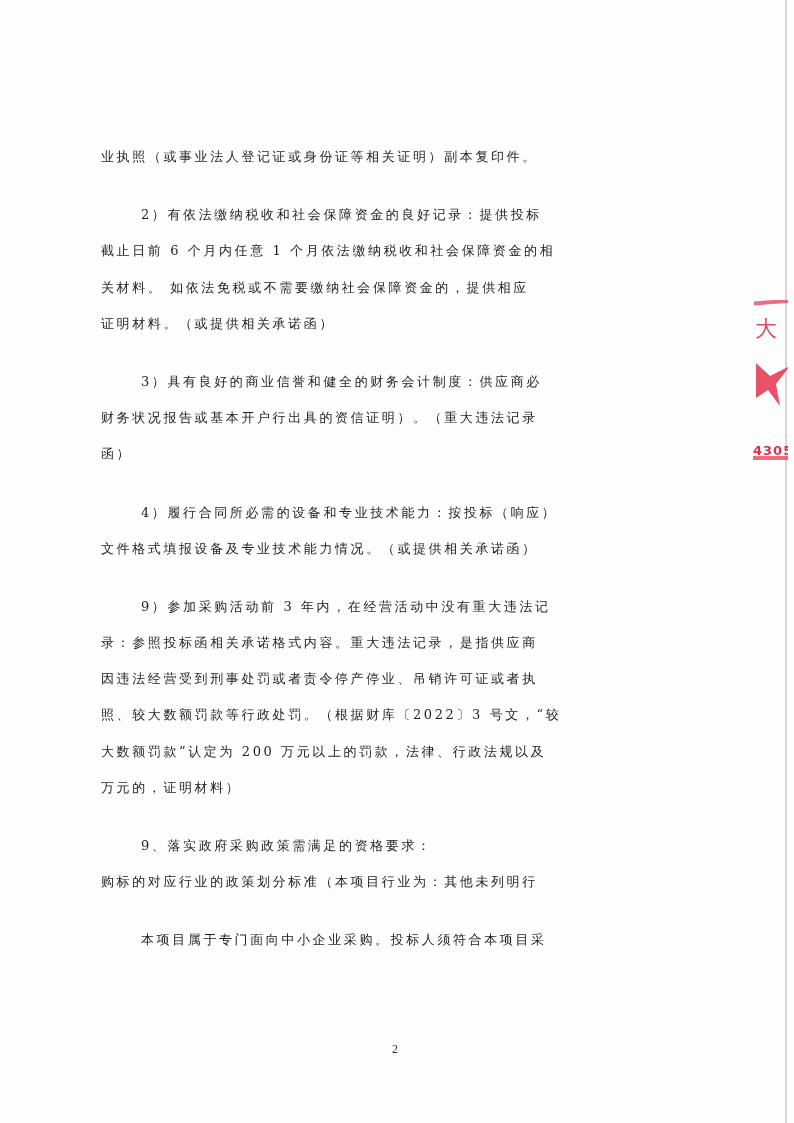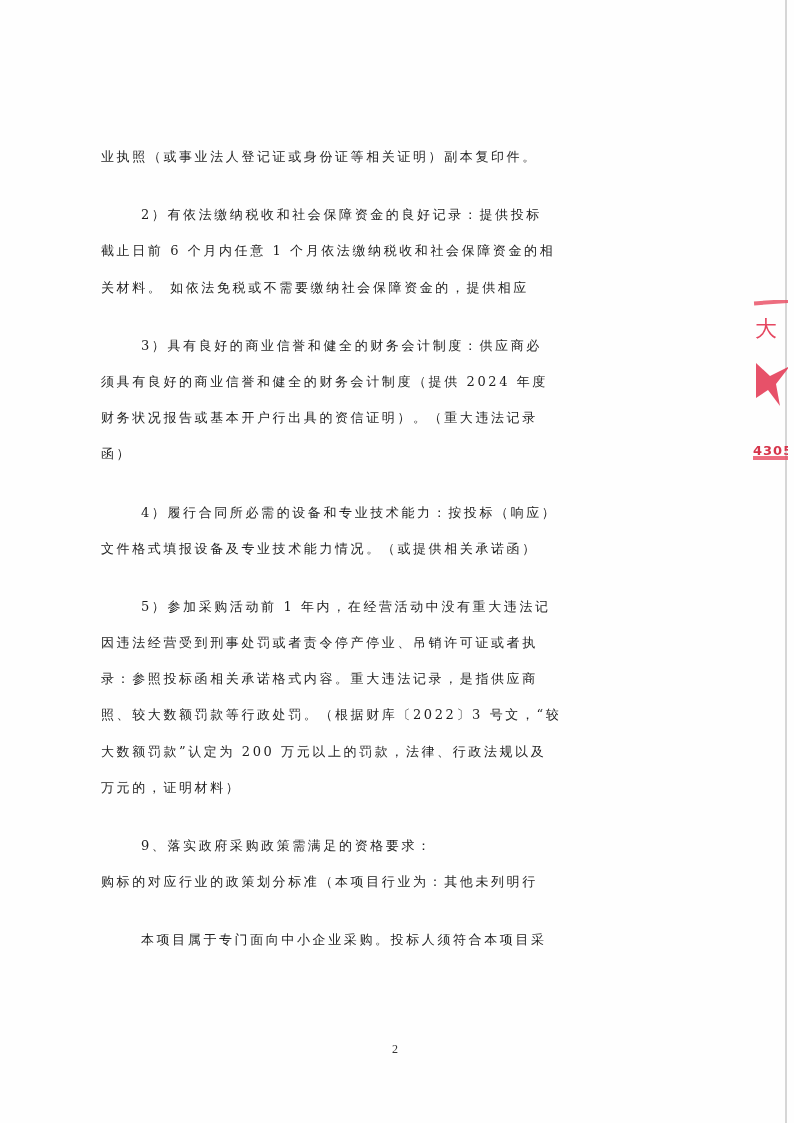--- a/index.html
+++ b/index.html
@@ -107,29 +107,29 @@
 <body>
 
 <div class="page">
   <div class="edge-line"></div>
 
   <div class="content">
     <div class="line">业执照（或事业法人登记证或身份证等相关证明）副本复印件。</div>
     <div class="line indent">2）有依法缴纳税收和社会保障资金的良好记录：提供投标</div>
     <div class="line">截止日前 6 个月内任意 1 个月依法缴纳税收和社会保障资金的相</div>
     <div class="line">关材料。 如依法免税或不需要缴纳社会保障资金的，提供相应</div>
+    <div class="line">证明材料。（或提供相关承诺函）</div>
     <div class="line indent">3）具有良好的商业信誉和健全的财务会计制度：供应商必</div>
-    <div class="line">须具有良好的商业信誉和健全的财务会计制度（提供 2024 年度</div>
     <div class="line">财务状况报告或基本开户行出具的资信证明）。（重大违法记录</div>
     <div class="line">函）</div>
     <div class="line indent">4）履行合同所必需的设备和专业技术能力：按投标（响应）</div>
     <div class="line">文件格式填报设备及专业技术能力情况。（或提供相关承诺函）</div>
-    <div class="line indent">5）参加采购活动前 1 年内，在经营活动中没有重大违法记</div>
+    <div class="line indent">9）参加采购活动前 3 年内，在经营活动中没有重大违法记</div>
+    <div class="line">录：参照投标函相关承诺格式内容。重大违法记录，是指供应商</div>
     <div class="line">因违法经营受到刑事处罚或者责令停产停业、吊销许可证或者执</div>
-    <div class="line">录：参照投标函相关承诺格式内容。重大违法记录，是指供应商</div>
     <div class="line">照、较大数额罚款等行政处罚。（根据财库〔2022〕3 号文，“较</div>
     <div class="line">大数额罚款”认定为 200 万元以上的罚款，法律、行政法规以及</div>
     <div class="line">万元的，证明材料）</div>
     <div class="line indent">9、落实政府采购政策需满足的资格要求：</div>
     <div class="line">购标的对应行业的政策划分标准（本项目行业为：其他未列明行</div>
     <div class="line indent">本项目属于专门面向中小企业采购。投标人须符合本项目采</div>
   </div>
 
   <div class="stamp">
     <div class="stamp-arc-top"></div>

